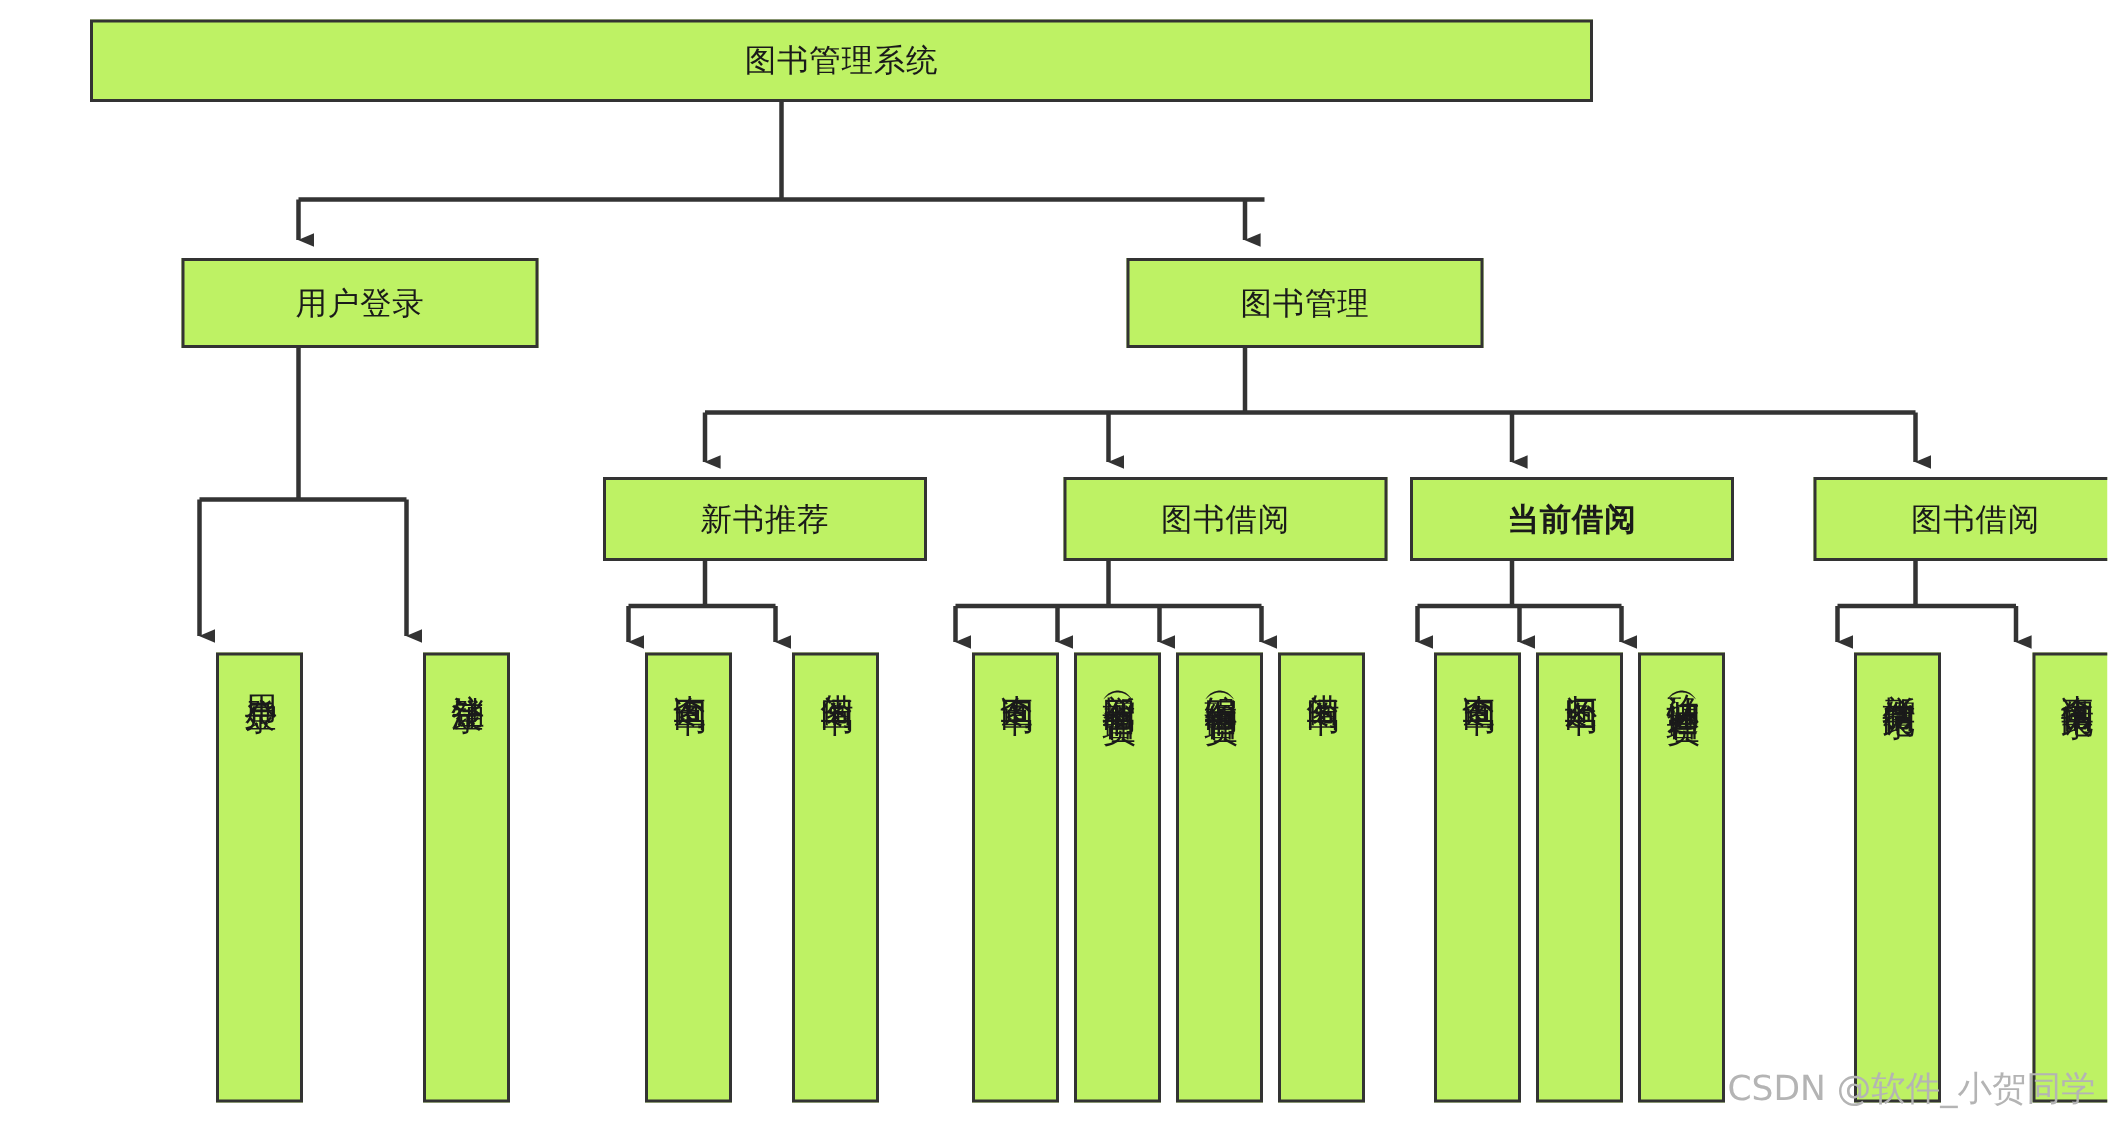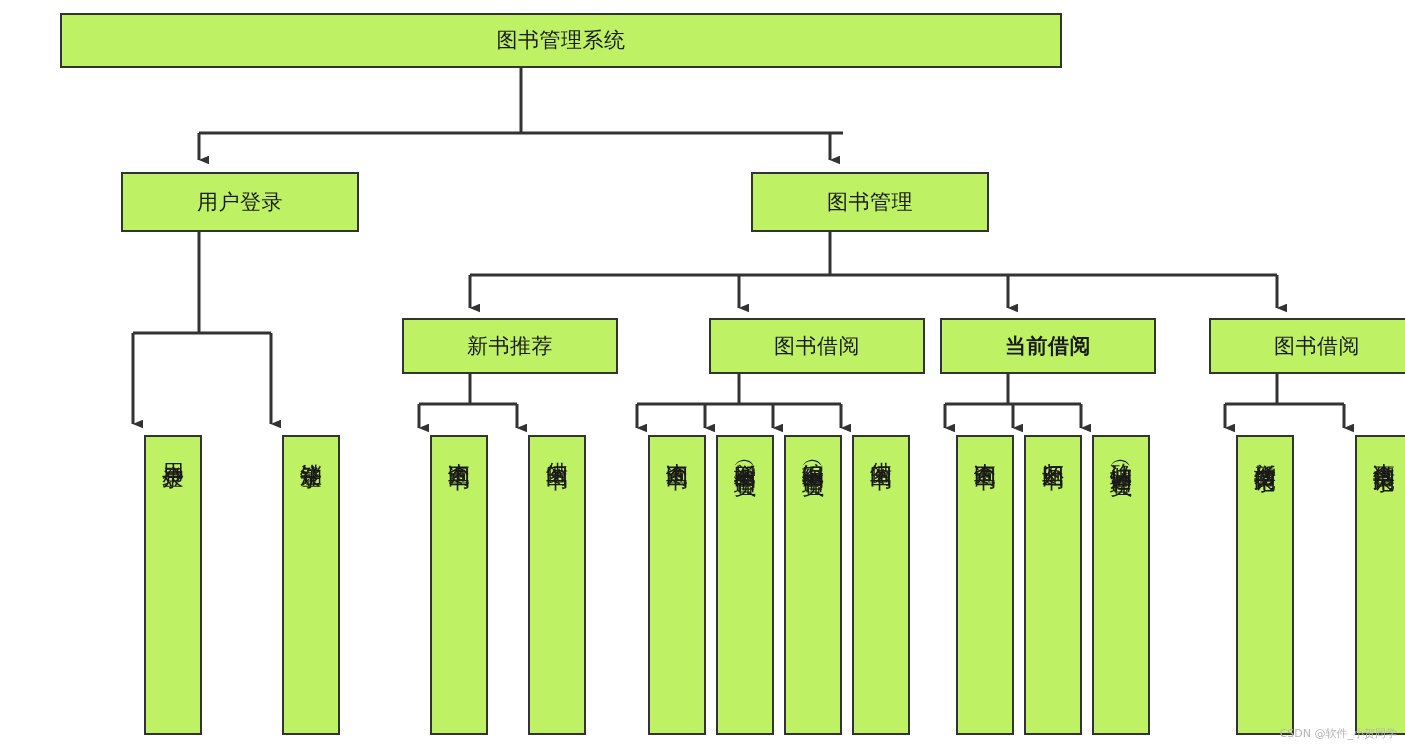--- a/index.html
+++ b/index.html
@@ -57,21 +57,21 @@
     writing-mode: vertical-rl;
     text-orientation: upright;
     font-size: 22px;
     letter-spacing: 2px;
     line-height: 1;
   }
   #watermark {
     position: absolute;
     right: 8px;
     bottom: 6px;
-    font-size: 11px;
+    font-size: 23px;
     color: #b4b4b4;
     z-index: 5;
     white-space: nowrap;
     font-family: "DejaVu Sans", "Liberation Sans", sans-serif;
   }
 </style>
 </head>
 <body>
 
 <div id="diagram-root">

